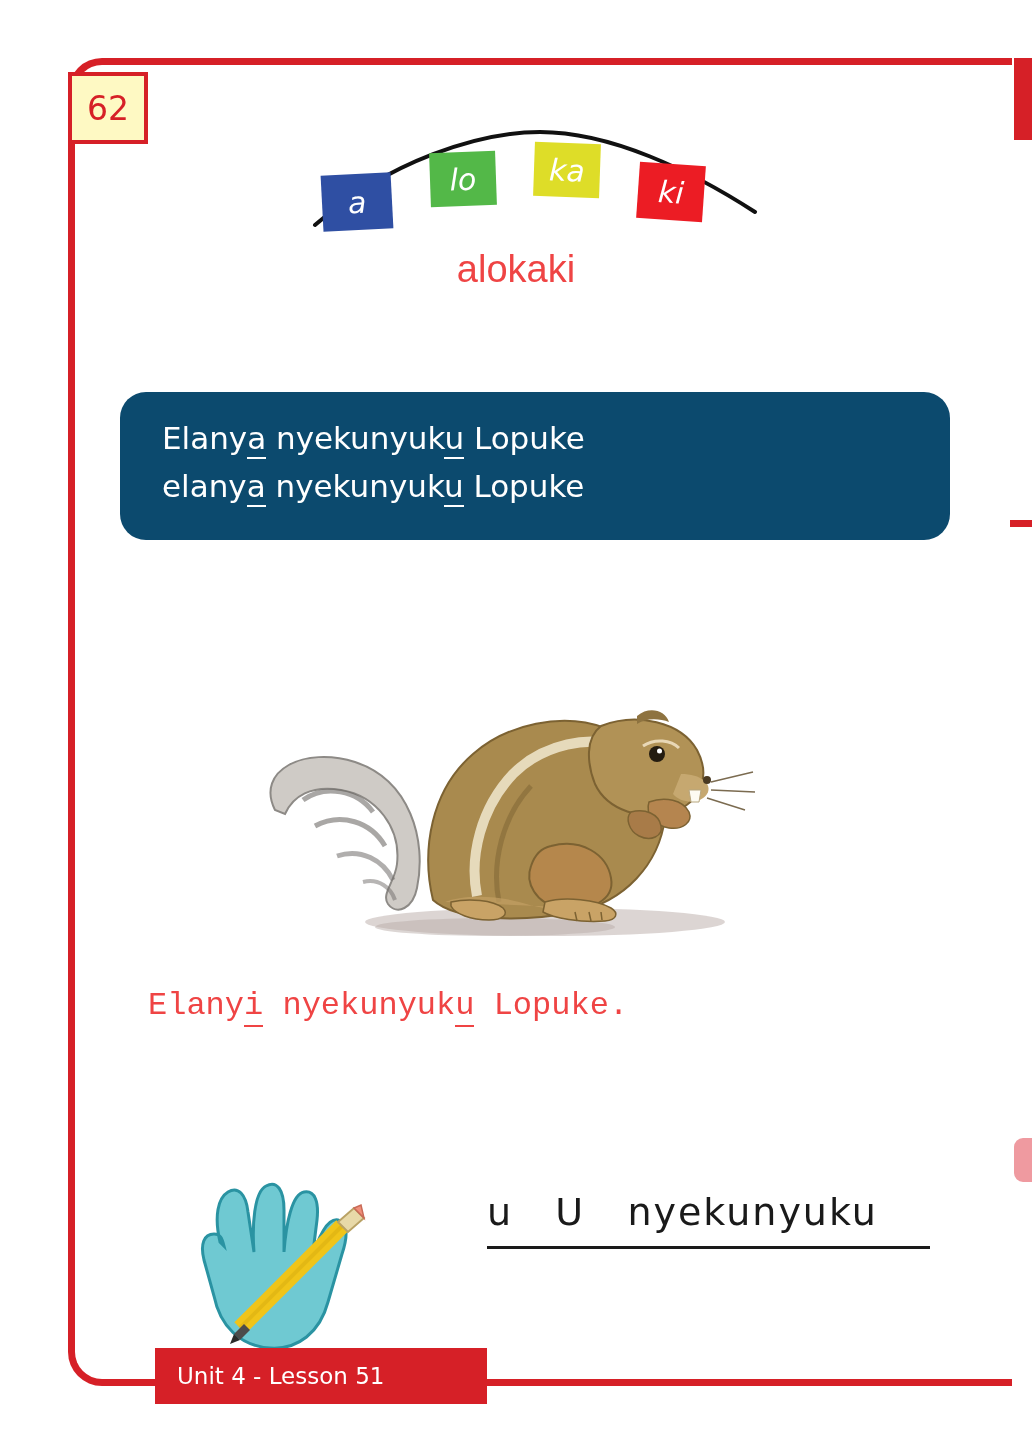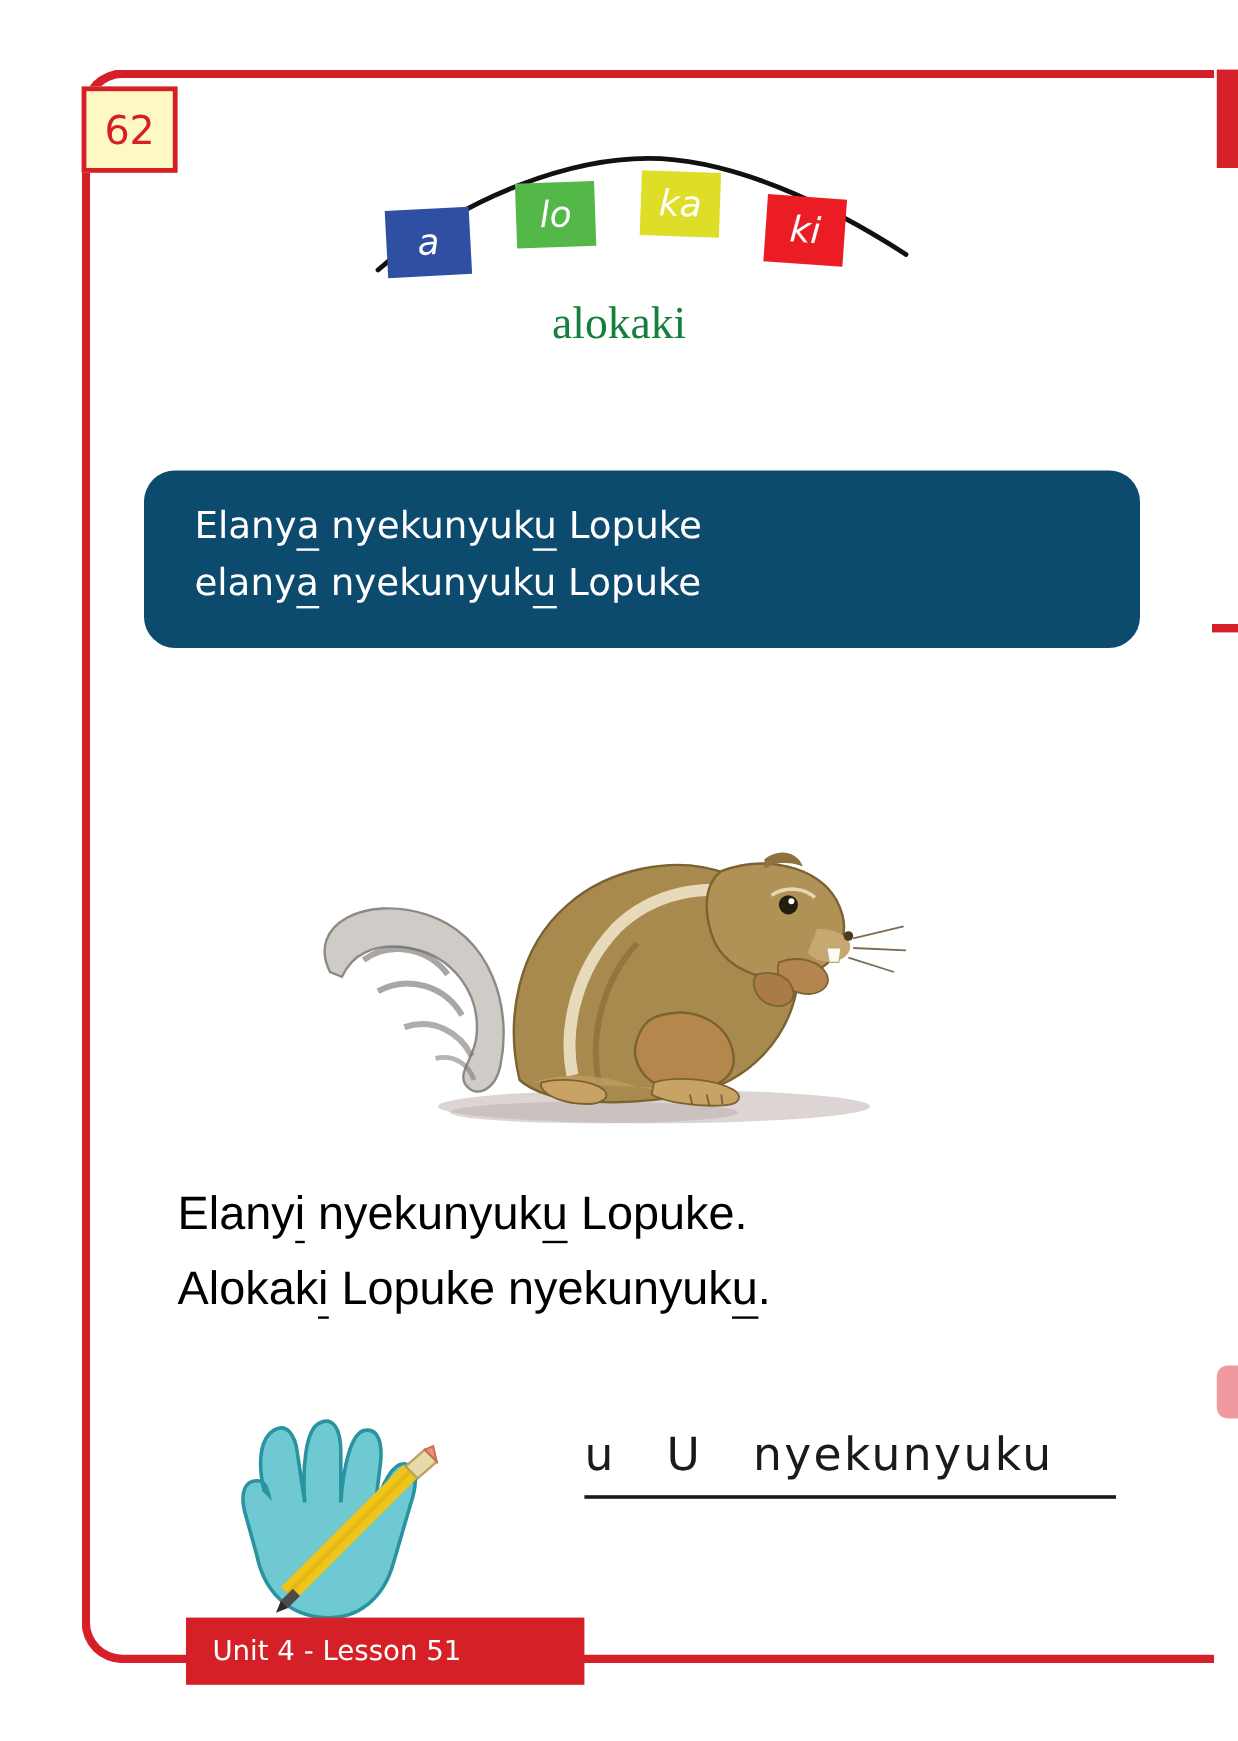--- a/index.html
+++ b/index.html
@@ -105,23 +105,23 @@
   .flag-lo { left: 130px; top: 22px; width: 66px; height: 54px; background: #53b848; transform: rotate(-2deg); }
   .flag-ka { left: 234px; top: 13px; width: 66px; height: 54px; background: #dedd28; color:#ffffff; transform: rotate(2deg); }
   .flag-ki { left: 338px; top: 34px; width: 66px; height: 56px; background: #ec1c24; transform: rotate(4deg); }
 
   .word-main {
     position: absolute;
     left: 0;
     top: 248px;
     width: 1032px;
     text-align: center;
-    color: #15803d;
+    color: #ef4444;
     font-size: 38px;
-    font-family: Liberation Serif, serif;
+    font-family: Liberation Sans, sans-serif;
   }
 
   
   .green-box {
     position: absolute;
     left: 120px;
     top: 392px;
     width: 830px;
     height: 148px;
     background: #0c4a6e;
@@ -150,24 +150,24 @@
   }
 
   
   .sentences {
     position: absolute;
     left: 148px;
     top: 980px;
     width: 780px;
   }
   .sentences div {
-    color: #000000;
-    font-size: 39px;
+    color: #ef4444;
+    font-size: 32px;
     line-height: 1.62;
-    font-family: Liberation Sans, sans-serif;
+    font-family: Liberation Mono, monospace;
   }
 
   
   .hand-wrap {
     position: absolute;
     left: 178px;
     top: 1168px;
     width: 235px;
     height: 195px;
   }
@@ -290,21 +290,20 @@
 
       <path d="M300 252 C 320 246, 352 250, 366 258 C 374 263, 372 270, 360 271 C 336 273, 308 268, 298 262 Z" fill="#c9a366" stroke="#7c6232" stroke-width="1.5"></path>
       <path d="M330 262 L332 271 M344 262 L346 271 M356 262 L357 270" stroke="#7c6232" stroke-width="1.5"></path>
 
       <path d="M206 252 C 224 248, 248 250, 258 258 C 264 264, 258 270, 244 270 C 226 270, 210 264, 206 256 Z" fill="#c9a366" stroke="#7c6232" stroke-width="1.5"></path>
     </svg>
   </div>
 
   <div class="sentences">
     <div><span>Elany</span><span class="u-under">i</span><span> nyekunyuk</span><span class="u-under">u</span><span> Lopuke.</span></div>
-    <div><span>Alokak</span><span class="u-under">i</span><span> Lopuke nyekunyuk</span><span class="u-under">u</span><span>.</span></div>
   </div>
 
   <div class="hand-wrap">
     <svg width="235" height="195" viewBox="0 0 235 195">
       <path d="M42 74 C 36 48, 40 30, 50 24 C 60 18, 68 26, 70 44 L 76 84
                C 74 58, 76 24, 88 18 C 99 12, 106 22, 106 42 L 106 84
                C 108 56, 114 26, 126 24 C 137 22, 141 34, 139 52 L 134 92
                C 140 68, 150 50, 160 52 C 170 54, 170 68, 164 86 L 150 134
                C 142 164, 120 182, 92 180 C 62 178, 42 158, 36 128 L 26 92
                C 22 76, 26 66, 36 66 C 42 66, 44 70, 46 78 Z" fill="#6fc9d2" stroke="#2a93a2" stroke-width="3"></path>

